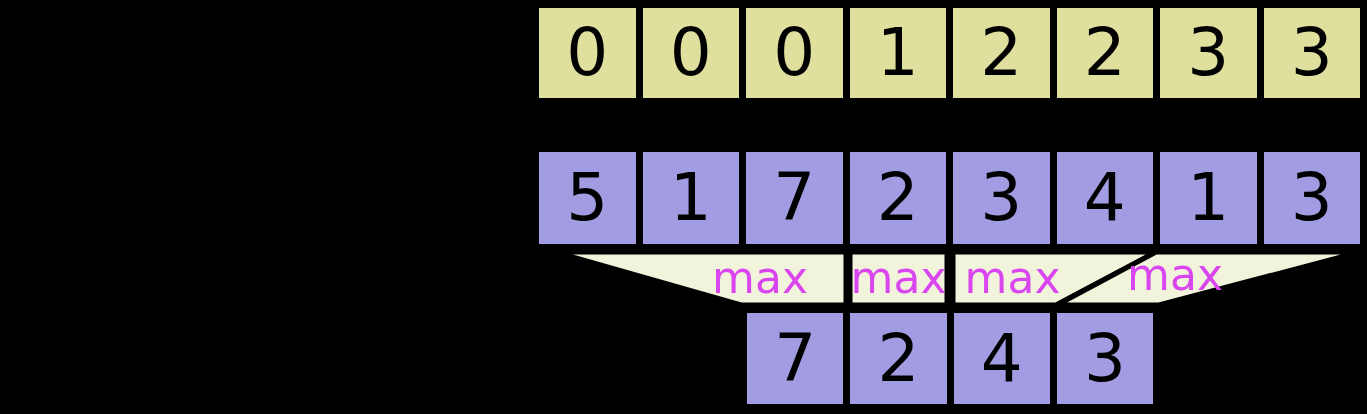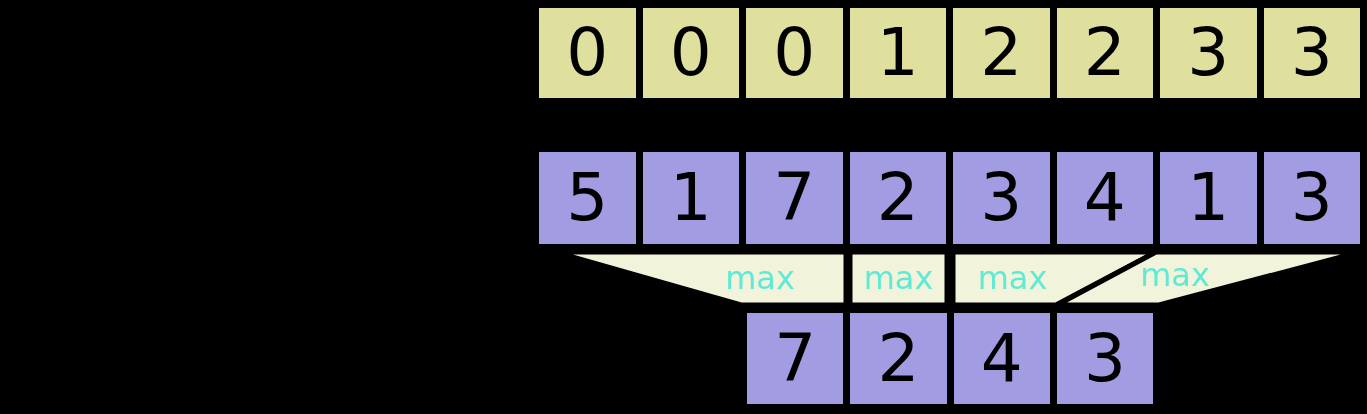--- a/index.html
+++ b/index.html
@@ -34,22 +34,22 @@
   .row-data .cell  { background: #a29de2; }
   .row-output      { left: 741px; top: 307px; width: 418px; height: 103px; }
   .row-output .cell{ background: #a29de2; }
   #funnel-svg { position: absolute; left: 0; top: 0; }
   .funnel { fill: #f2f3db; stroke: #000000; stroke-width: 5px; }
   .max-label {
     position: absolute;
     display: flex;
     align-items: center;
     justify-content: center;
-    font-size: 32px;
-    color: #5eead4;
+    font-size: 44px;
+    color: #d946ef;
     line-height: 1;
   }
   .max-1 { left: 700px;  top: 252px; width: 120px; height: 52px; }
   .max-2 { left: 850px;  top: 252px; width: 97px;  height: 52px; }
   .max-3 { left: 955px;  top: 252px; width: 115px; height: 52px; }
   .max-4 { left: 1110px; top: 250px; width: 130px; height: 50px; }
 </style>
 </head>
 <body>
 

